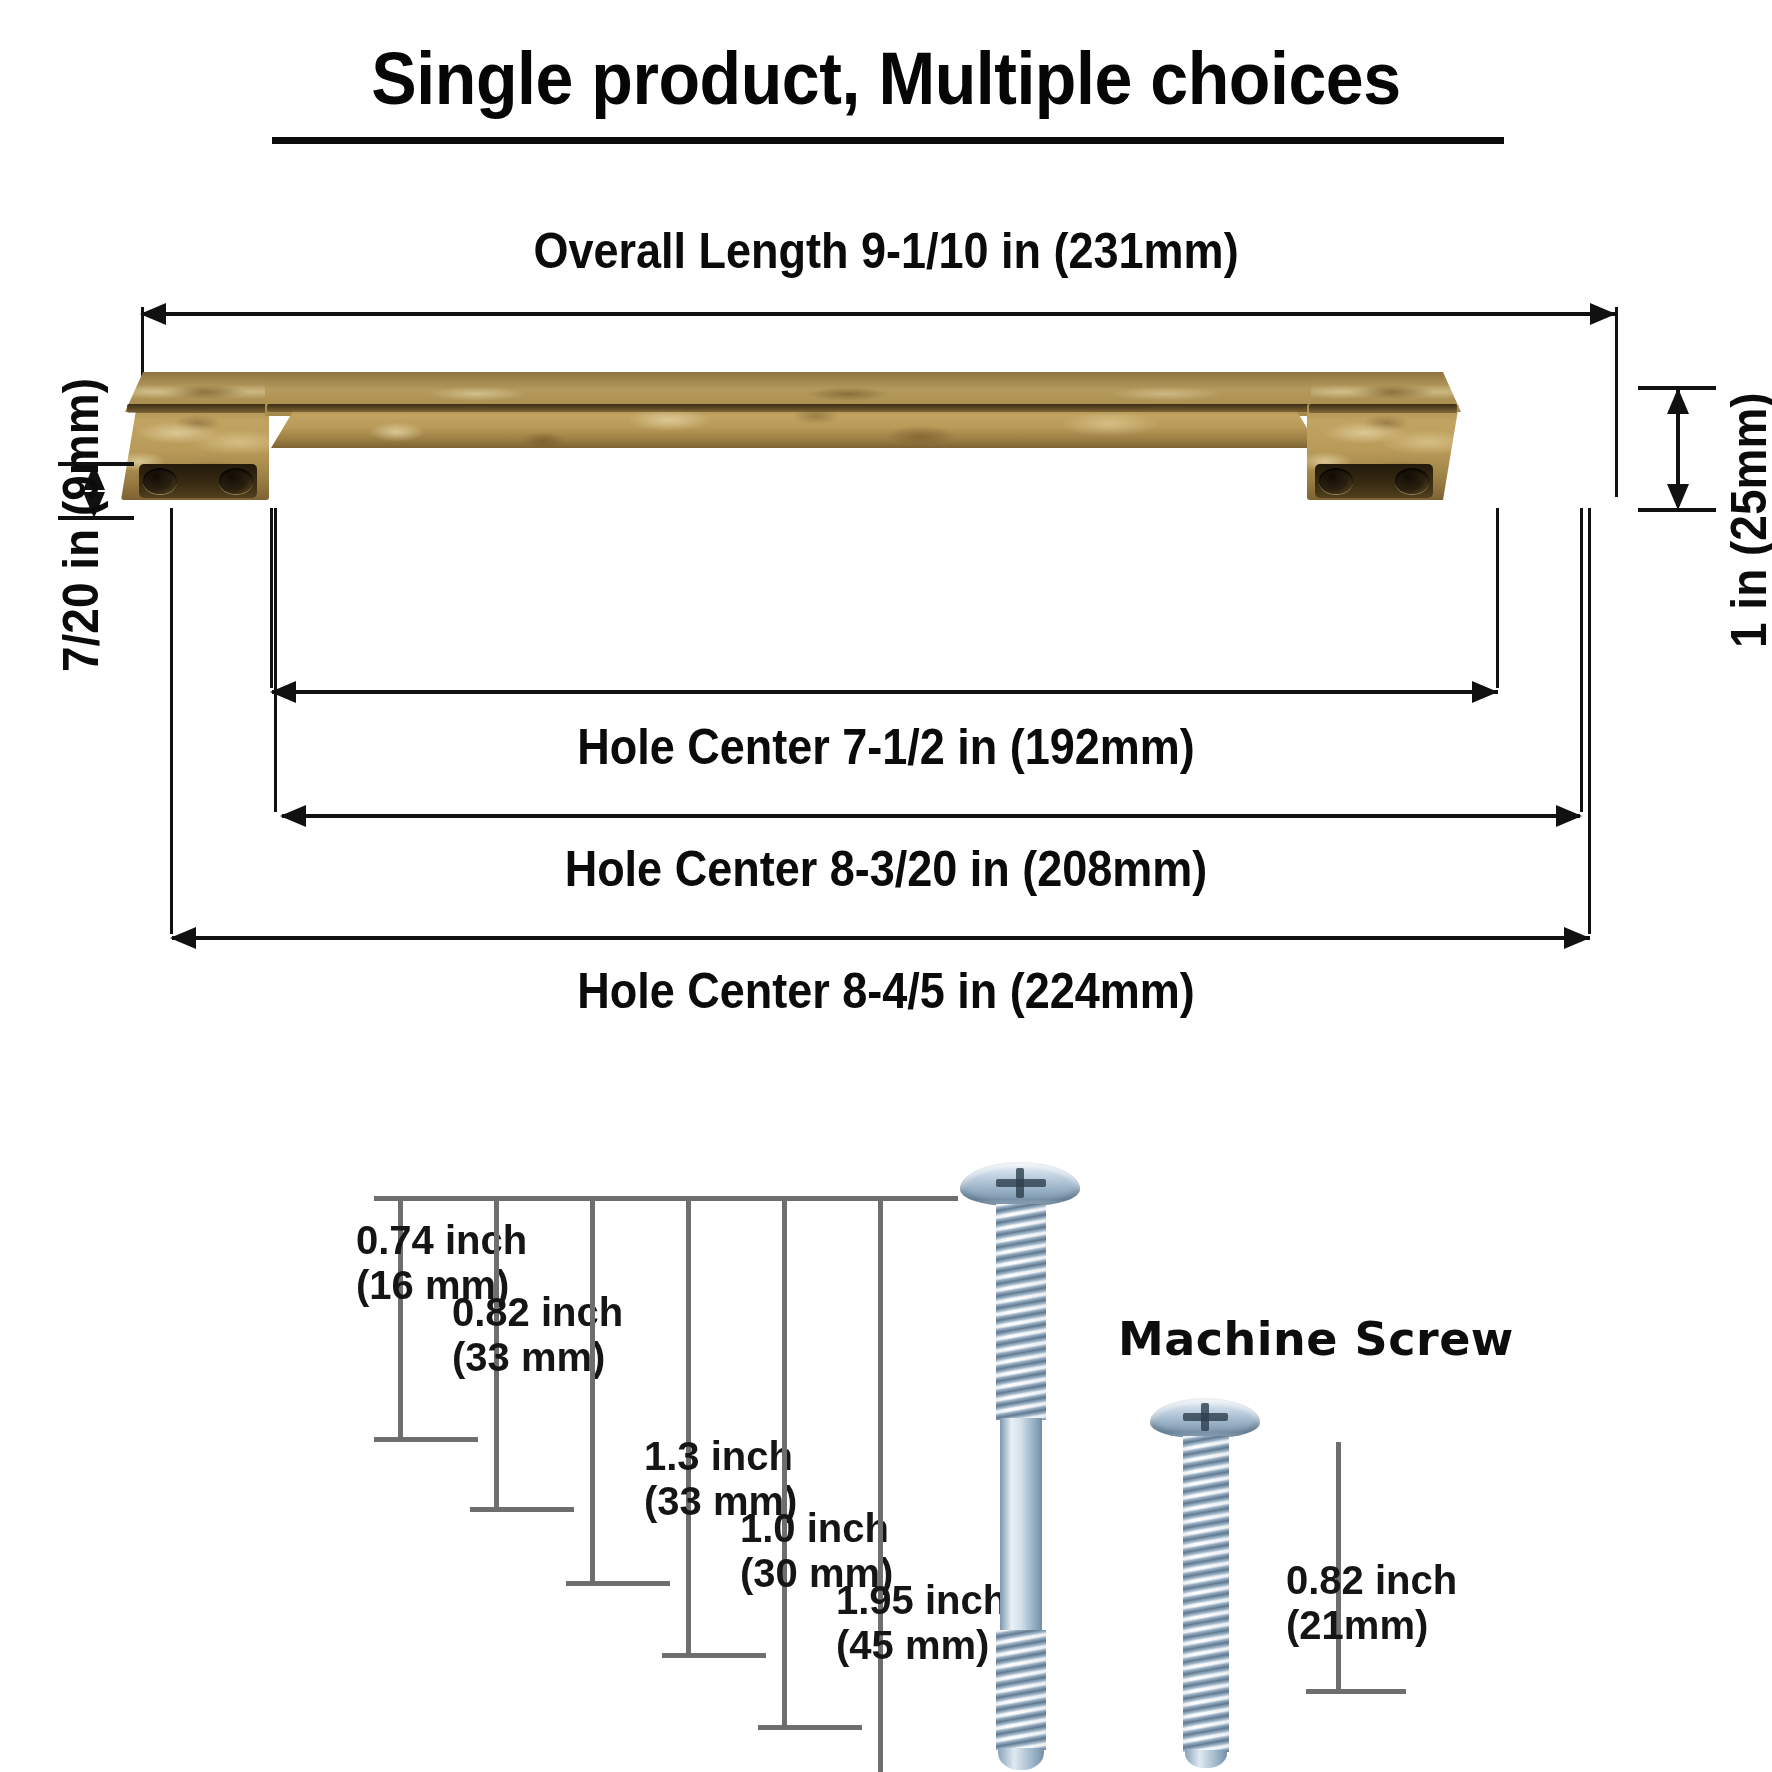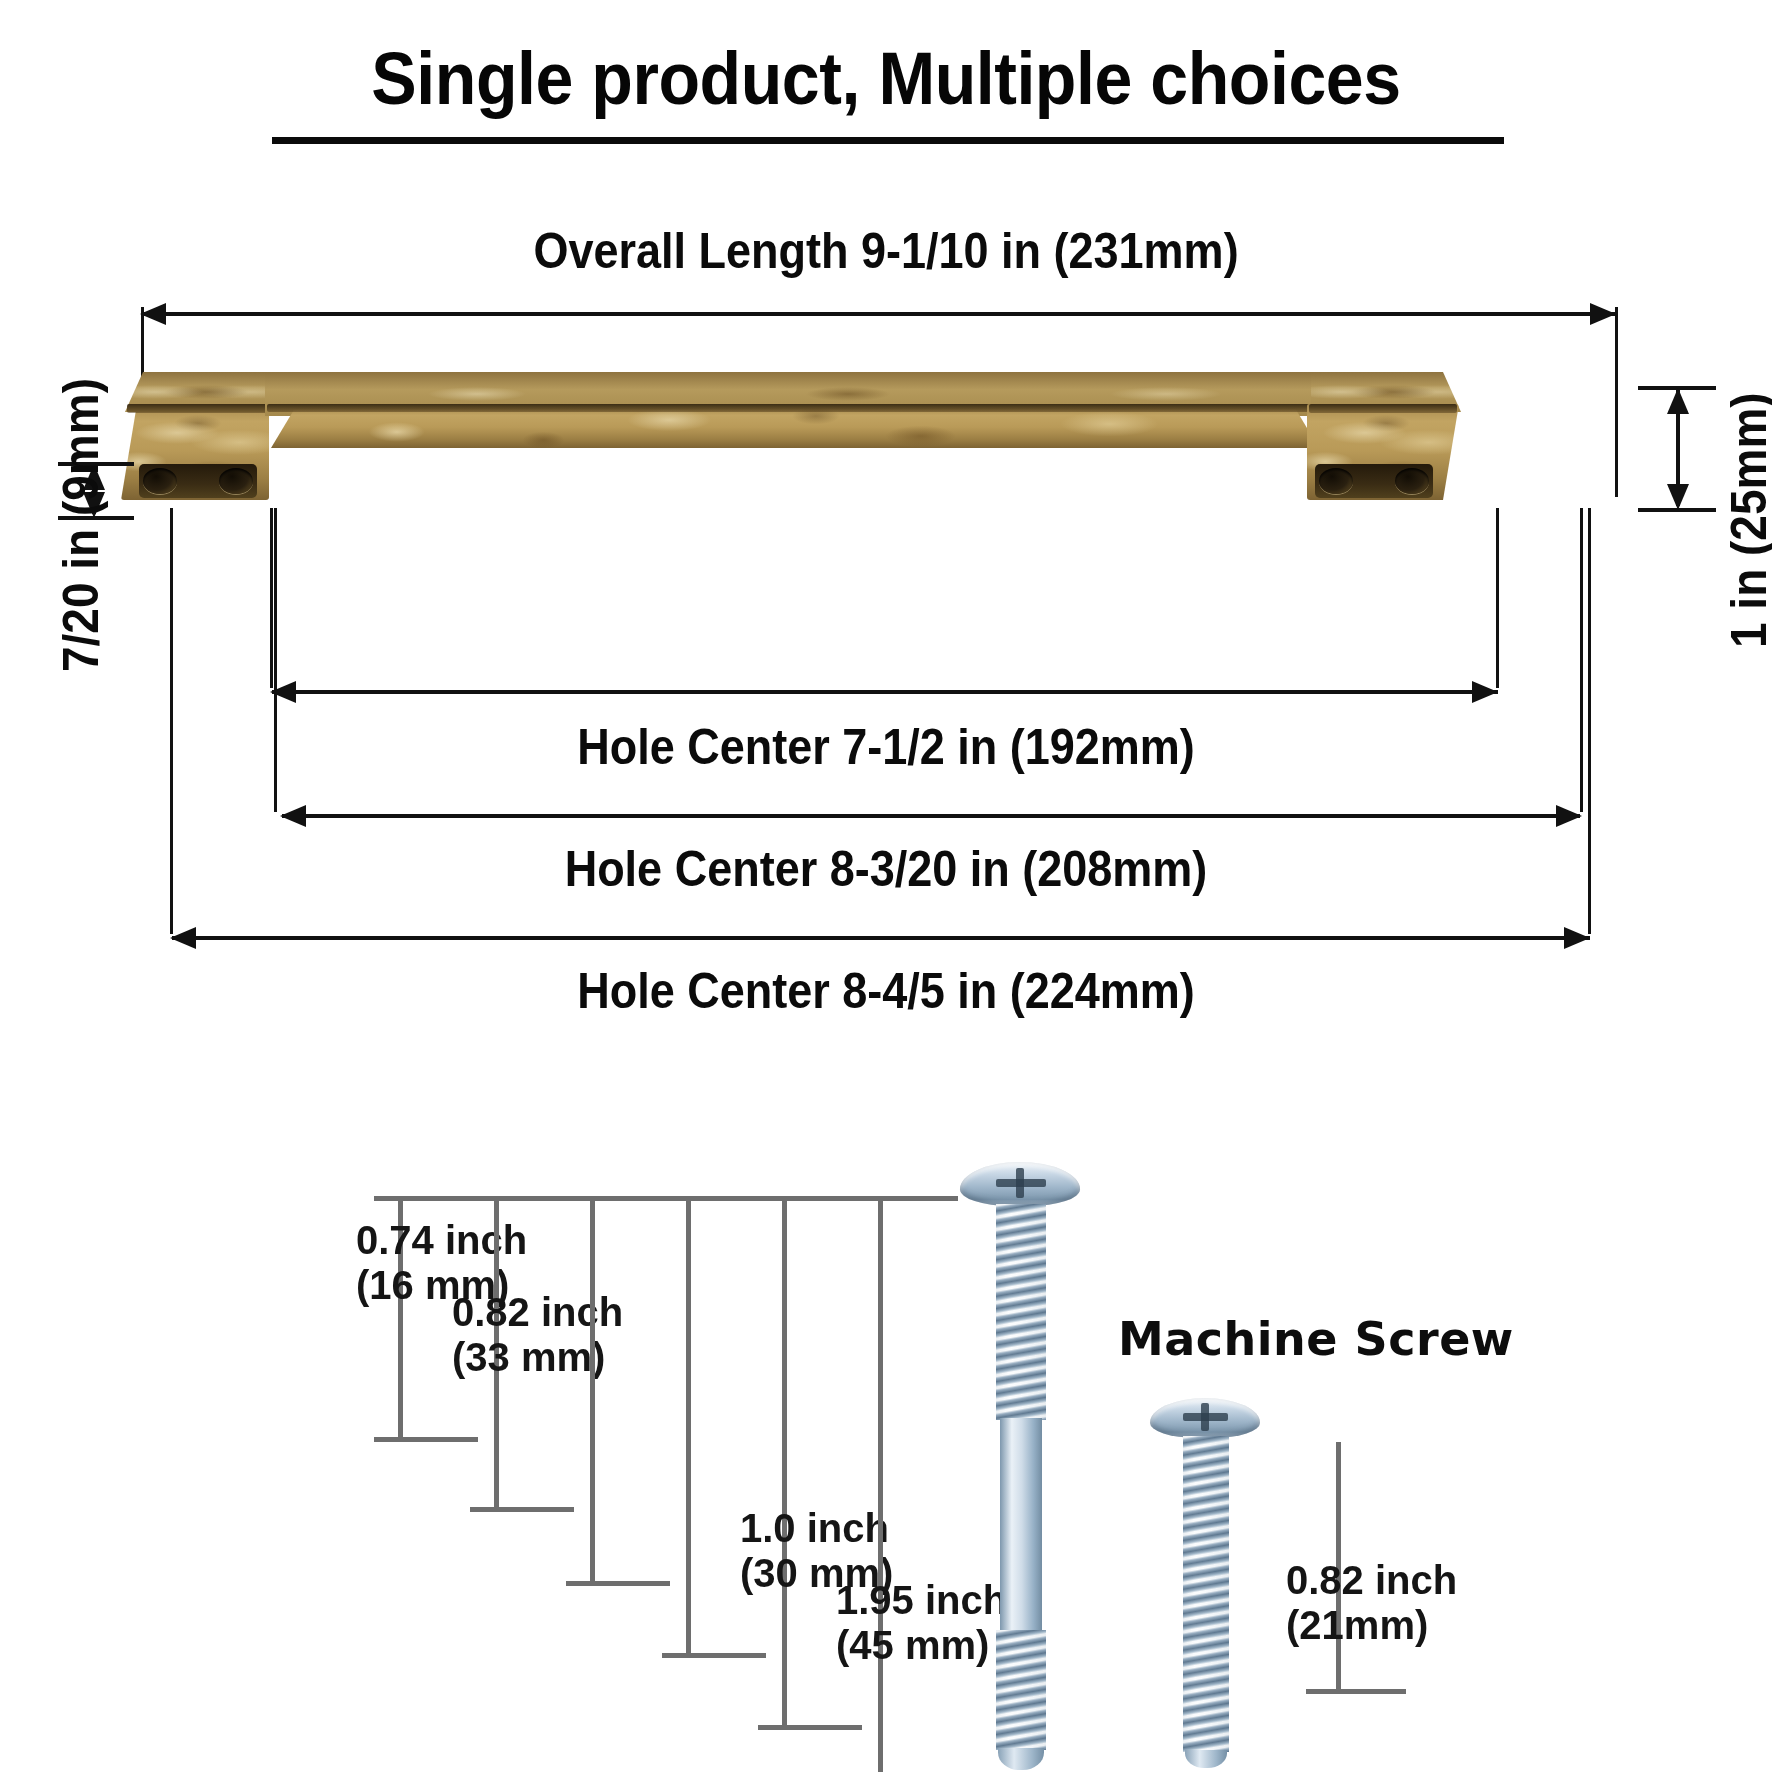--- a/index.html
+++ b/index.html
@@ -248,20 +248,24 @@
     <span class="l2">(33 mm)</span>
   </div>
 
   <div class="tick-cap" style="left:566px; top:1196px; width:104px;"></div>
   <div class="tick-stem" style="left:590px; top:1200px; height:384px;"></div>
   <div class="tick-foot" style="left:566px; top:1581px; width:104px;"></div>
 
   <div class="tick-cap" style="left:662px; top:1196px; width:104px;"></div>
   <div class="tick-stem" style="left:686px; top:1200px; height:456px;"></div>
   <div class="tick-foot" style="left:662px; top:1653px; width:104px;"></div>
+  <div class="screw-label" style="left:644px; top:1434px;">
+    <span>1.3 inch</span>
+    <span class="l2">(33 mm)</span>
+  </div>
 
   <div class="tick-cap" style="left:758px; top:1196px; width:104px;"></div>
   <div class="tick-stem" style="left:782px; top:1200px; height:528px;"></div>
   <div class="tick-foot" style="left:758px; top:1725px; width:104px;"></div>
   <div class="screw-label" style="left:740px; top:1506px;">
     <span>1.0 inch</span>
     <span class="l2">(30 mm)</span>
   </div>
 
   <div class="tick-cap" style="left:854px; top:1196px; width:104px;"></div>

